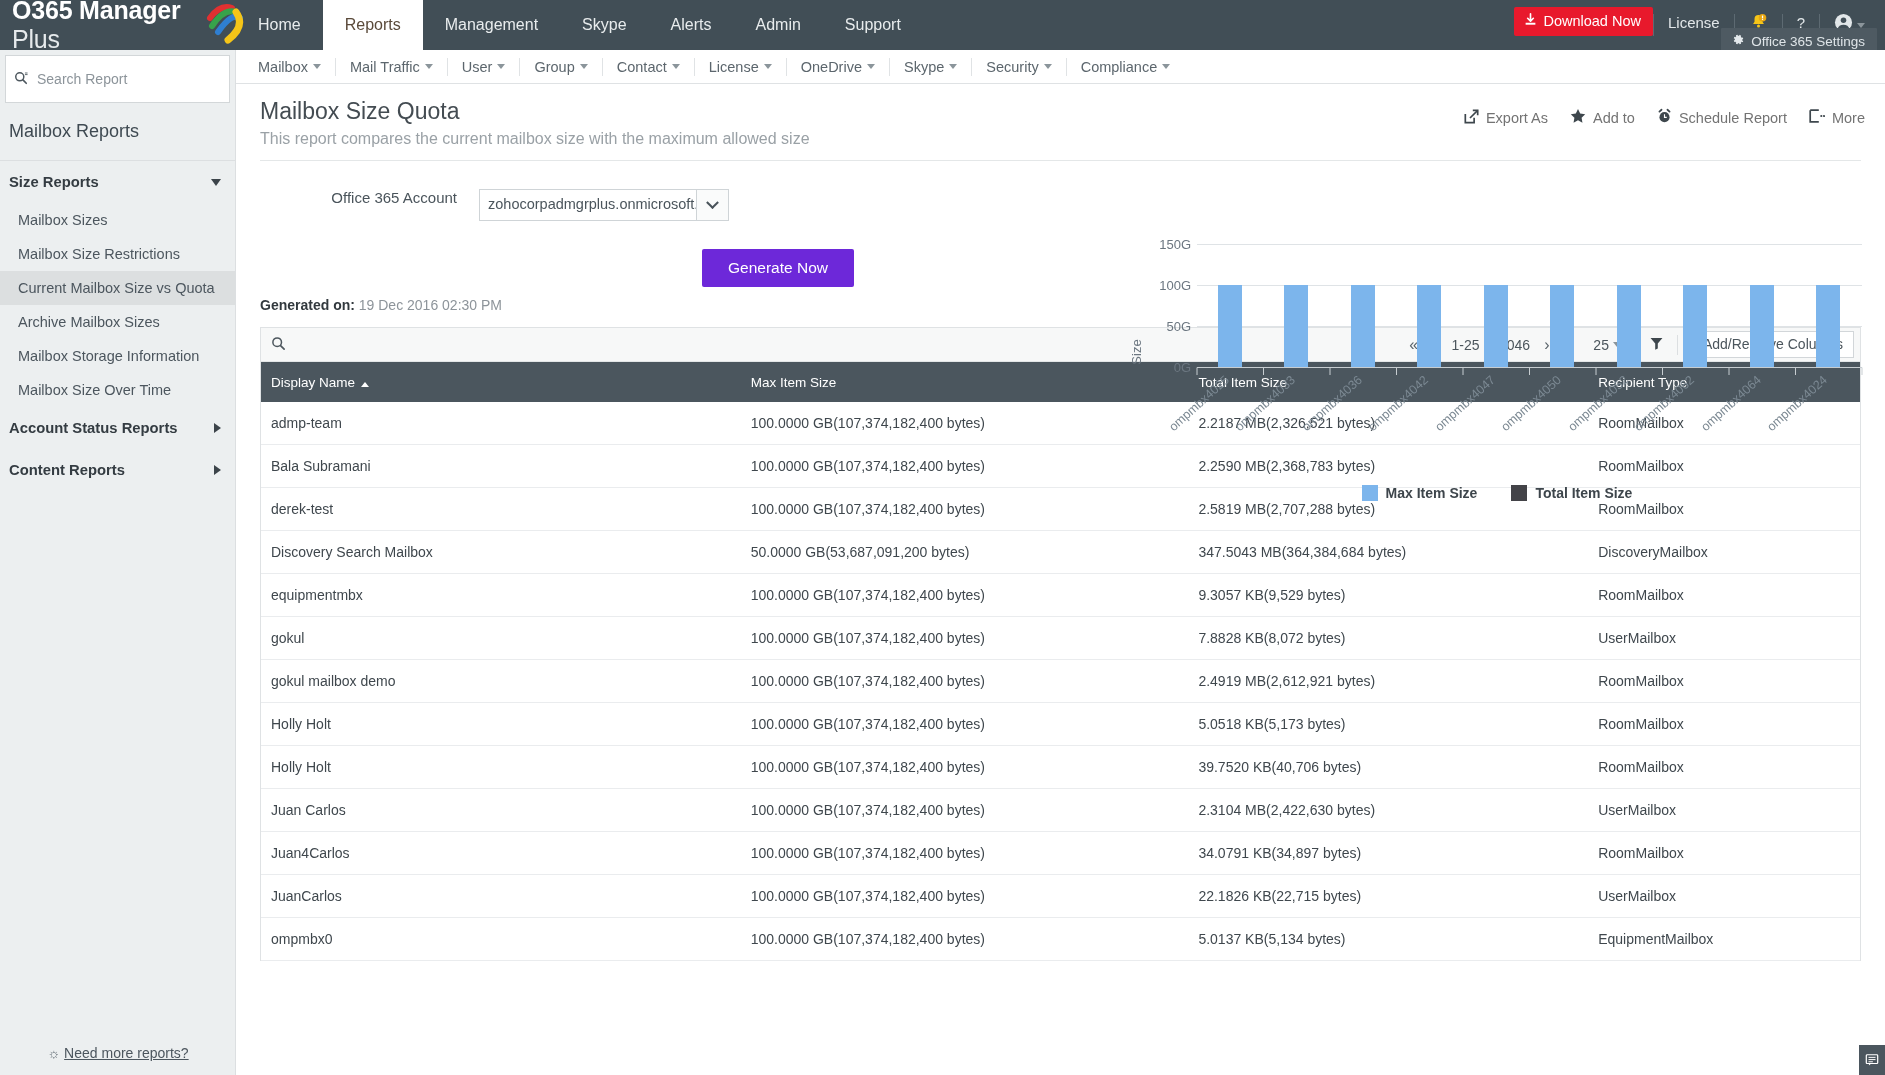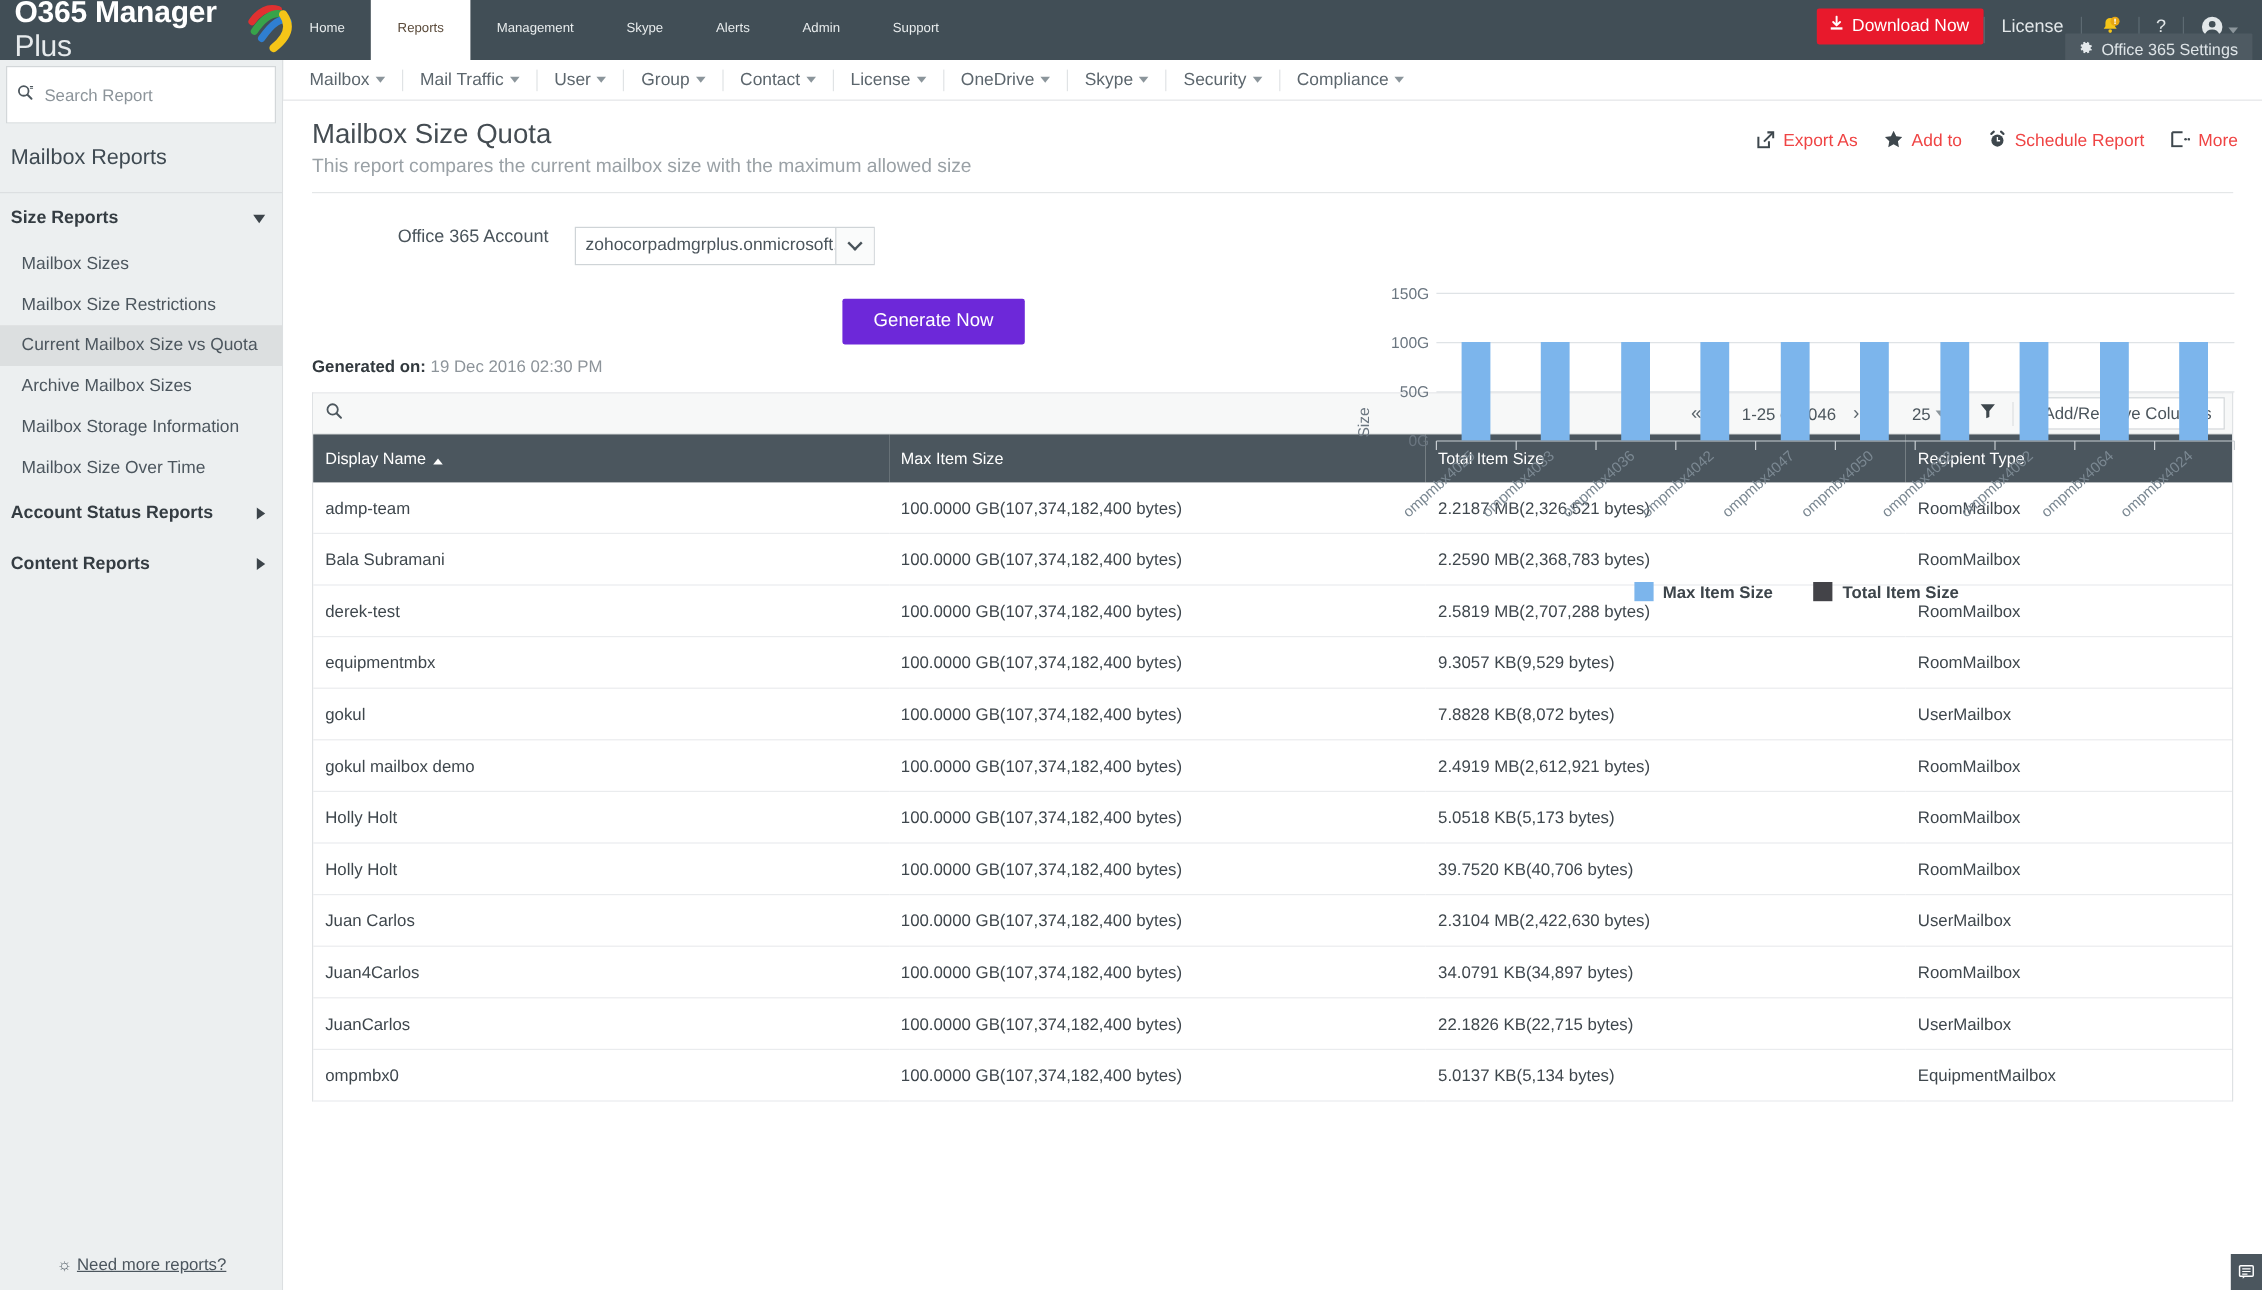--- a/index.html
+++ b/index.html
@@ -23,21 +23,21 @@
     width:236px; height:50px; display:flex; align-items:center;
     padding-left:12px; position:relative;
   }
   .brand-text { font-size:25px; color:#fff; letter-spacing:-0.2px; font-weight:600; }
   .brand-text .light { font-weight:400; color:#e6eaec; }
   .brand-swoosh { position:relative; width:34px; height:34px; margin-left:-4px; }
   .brand-swoosh svg { position:absolute; top:-6px; left:0; }
 
   .mainnav { display:flex; align-items:flex-start; height:50px; padding-top:0; }
   .mainnav a {
-    color:#e8eced; text-decoration:none; font-size:11px;
+    color:#e8eced; text-decoration:none; font-size:16px;
     padding:15px 22px 28px 22px; display:block; line-height:19px;
   }
   .mainnav a.active { background:#ffffff; color:#5a4a3a; height:50px; }
 
   .topright {
     margin-left:auto; display:flex; align-items:flex-start; height:50px;
     padding-right:6px; position:relative;
   }
   .dl-btn {
     background:#e8192c; color:#fff; font-size:14.5px; border:none;
@@ -109,21 +109,21 @@
 
   
   .main { position:absolute; top:84px; left:236px; width:1649px; height:991px; background:#fff; }
 
   .rpt-head { padding:14px 20px 0 24px; position:relative; }
   .rpt-title { font-size:23px; color:#444c52; font-weight:400; }
   .rpt-sub { font-size:16px; color:#9aa1a6; margin-top:5px; }
   .rpt-actions {
     position:absolute; right:20px; top:24px; display:flex; align-items:center; gap:22px;
   }
-  .rpt-actions .act { font-size:14.5px; color:#ef4444; display:flex; align-items:center; gap:7px; cursor:pointer; }
+  .rpt-actions .act { font-size:14.5px; color:#737373; display:flex; align-items:center; gap:7px; cursor:pointer; }
   .rule { margin:12px 24px 0 24px; border-bottom:1px solid #e4e7e8; }
 
   
   .formrow { display:flex; padding:28px 0 0 13px; }
   .flabel { width:230px; text-align:right; font-size:15px; color:#4a545b; padding-right:22px; }
   .selbox {
     width:250px; height:32px; border:1px solid #cfd4d7; background:#fff;
     display:flex; align-items:stretch; font-size:14.5px; color:#4b555c;
   }
   .selbox .selval { flex:1; padding:6px 8px; overflow:hidden; white-space:nowrap; }
@@ -550,20 +550,26 @@
             <td>2.2590 MB(2,368,783 bytes)</td>
             <td>RoomMailbox</td>
           </tr>
           <tr>
             <td>derek-test</td>
             <td>100.0000 GB(107,374,182,400 bytes)</td>
             <td>2.5819 MB(2,707,288 bytes)</td>
             <td>RoomMailbox</td>
           </tr>
           <tr>
+            <td>Discovery Search Mailbox</td>
+            <td>50.0000 GB(53,687,091,200 bytes)</td>
+            <td>347.5043 MB(364,384,684 bytes)</td>
+            <td>DiscoveryMailbox</td>
+          </tr>
+          <tr>
             <td>equipmentmbx</td>
             <td>100.0000 GB(107,374,182,400 bytes)</td>
             <td>9.3057 KB(9,529 bytes)</td>
             <td>RoomMailbox</td>
           </tr>
           <tr>
             <td>gokul</td>
             <td>100.0000 GB(107,374,182,400 bytes)</td>
             <td>7.8828 KB(8,072 bytes)</td>
             <td>UserMailbox</td>

